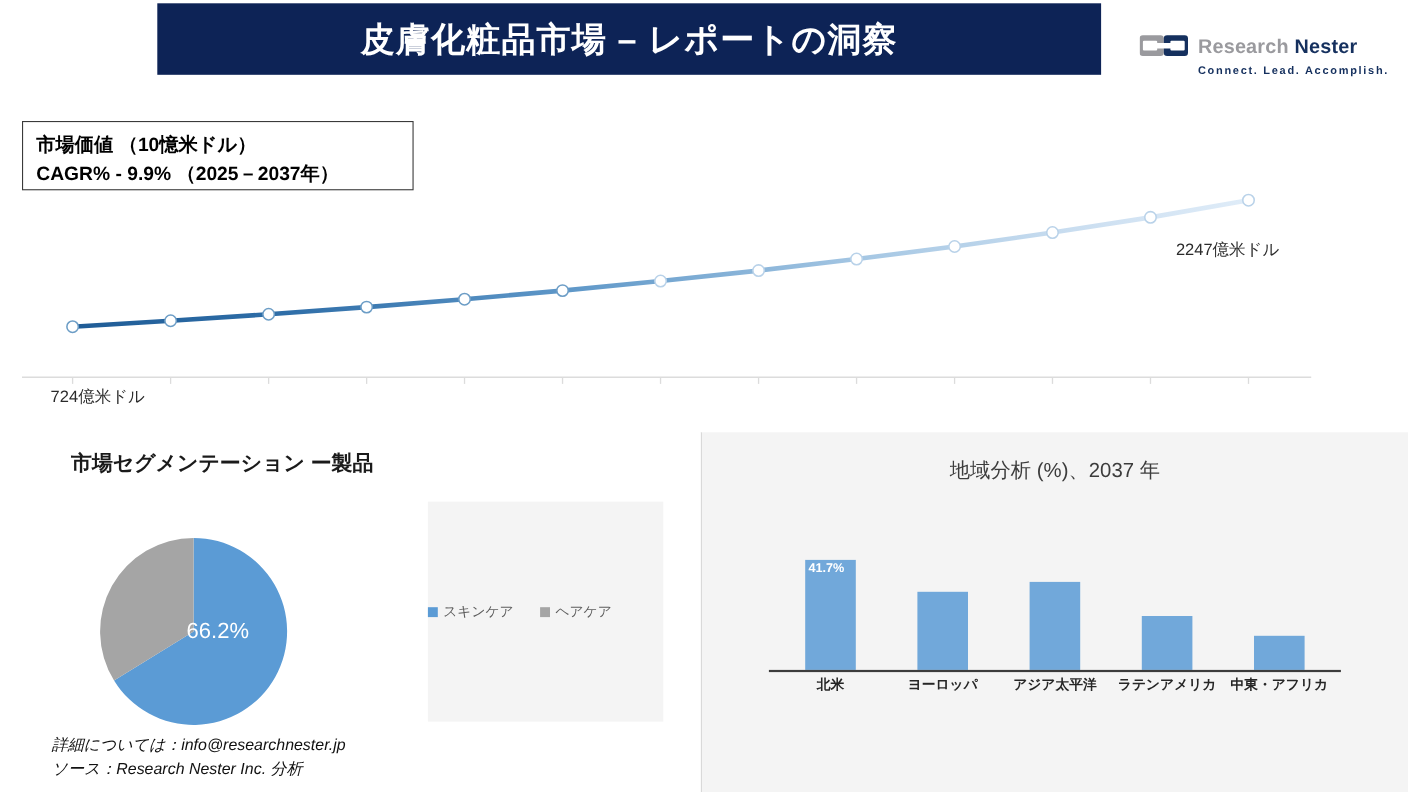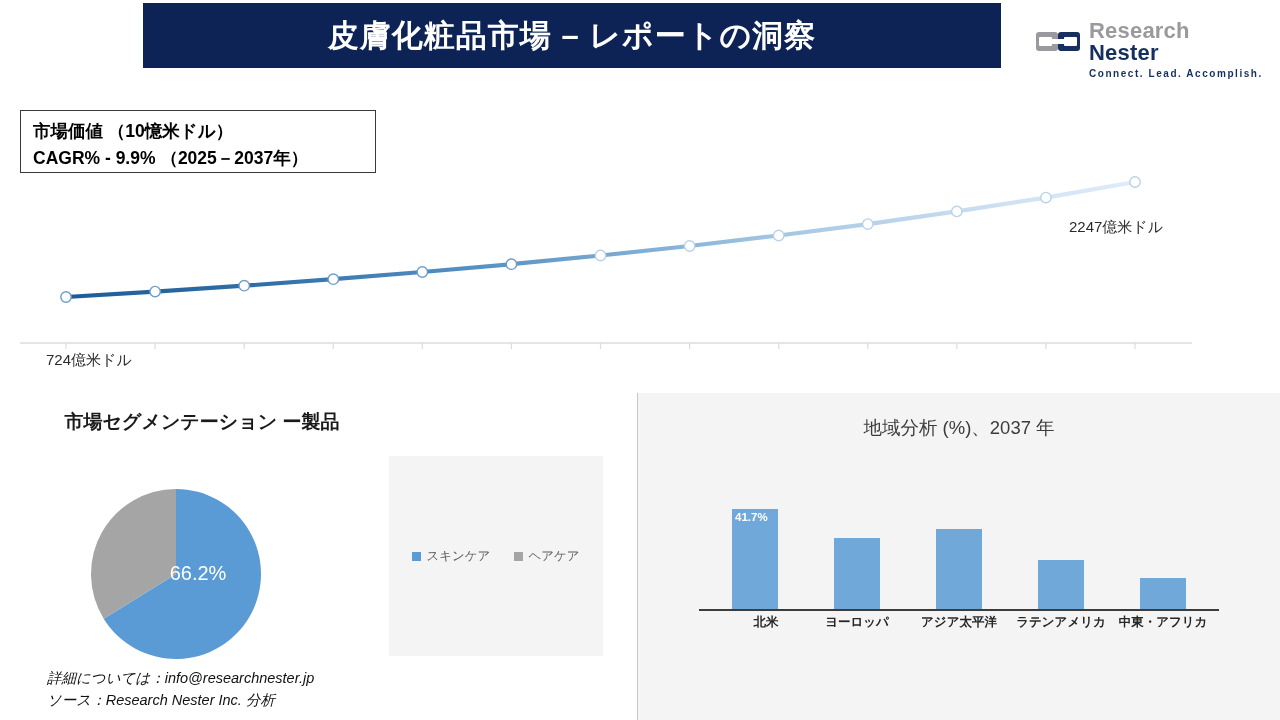--- a/index.html
+++ b/index.html
@@ -24,21 +24,21 @@
     font-weight:700;
     letter-spacing:1px;
     white-space:nowrap;
   }
   #logo-block{
     position:absolute;left:1036px;top:22px;width:225px;height:54px;
     display:flex;flex-direction:column;justify-content:center;
   }
   #logo-top{display:flex;align-items:center;gap:9px;}
   .logo-mark{width:44px;height:27px;position:relative;flex:none;}
-  #logo-wordmark{font-size:22px;font-weight:700;line-height:1;letter-spacing:.2px;}
+  #logo-wordmark{font-size:18px;font-weight:700;line-height:1;letter-spacing:.2px;}
   .wm-research{color:#9a9a9e;}
   .wm-nester{color:#15305e;}
   #logo-tagline{
     color:#15305e;font-size:10px;font-weight:700;letter-spacing:1.55px;
     margin-left:53px;margin-top:4px;white-space:nowrap;
   }
 
   
   #info-box{
     position:absolute;left:20px;top:110px;width:356px;height:63px;
@@ -74,21 +74,21 @@
     position:absolute;left:22px;top:15px;width:360px;
     text-align:center;font-size:19px;font-weight:700;color:#1a1a1a;line-height:1.45;
   }
   #pie-wrap{position:absolute;left:90px;top:95px;width:172px;height:172px;}
   #legend-panel{
     position:absolute;left:389px;top:456px;width:214px;height:200px;
     background:#f4f4f4;
   }
   #legend-row{
     position:absolute;left:0;top:92px;width:214px;
-    display:flex;justify-content:center;gap:24px;align-items:center;
+    display:flex;gap:24px;align-items:center;
   }
   .legend-item{display:flex;align-items:center;gap:5px;}
   .legend-swatch{width:9px;height:9px;flex:none;}
   .legend-text{font-size:12.5px;color:#5d5d5d;white-space:nowrap;}
 
   #source-block{
     position:absolute;left:47px;top:668px;
     font-style:italic;font-size:14.5px;color:#111;line-height:1.5;
   }
 
@@ -263,19 +263,19 @@
       </div>
       <div class="bar-col" style="left: 334px; height: 120px;">
         <div class="bar-rect" style="height: 49px; background: rgb(113, 168, 218);"></div>
       </div>
       <div class="bar-col" style="left: 436px; height: 120px;">
         <div class="bar-rect" style="height: 31.2px; background: rgb(113, 168, 218);"></div>
       </div>
     </div>
   <div id="bar-baseline"></div>
   <div id="bar-labels">
-      <div class="bar-label" style="left: 62px;">北米</div>
+      <div class="bar-label" style="left: 51px;">北米</div>
       <div class="bar-label" style="left: 153px;">ヨーロッパ</div>
       <div class="bar-label" style="left: 255px;">アジア太平洋</div>
       <div class="bar-label" style="left: 357px;">ラテンアメリカ</div>
       <div class="bar-label" style="left: 459px;">中東・アフリカ</div>
     </div>
 </div>
 
 </body></html>

